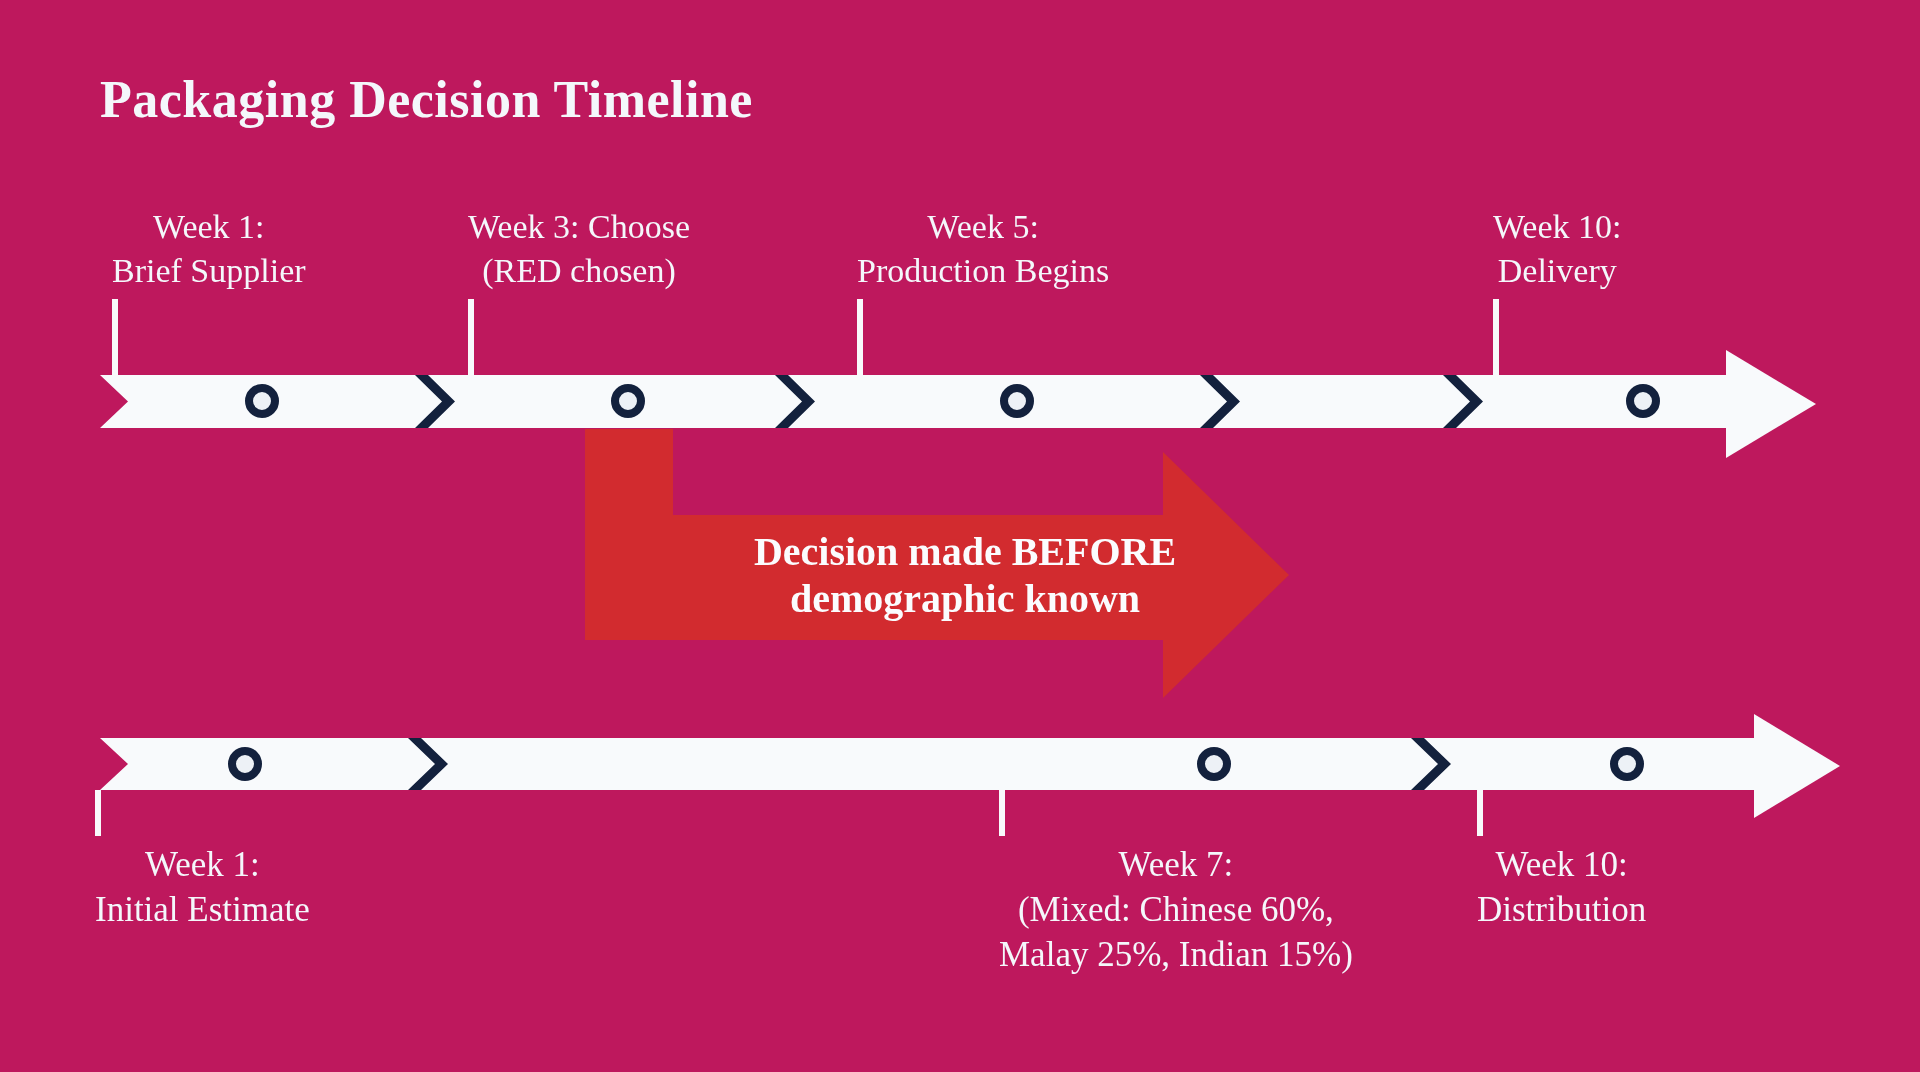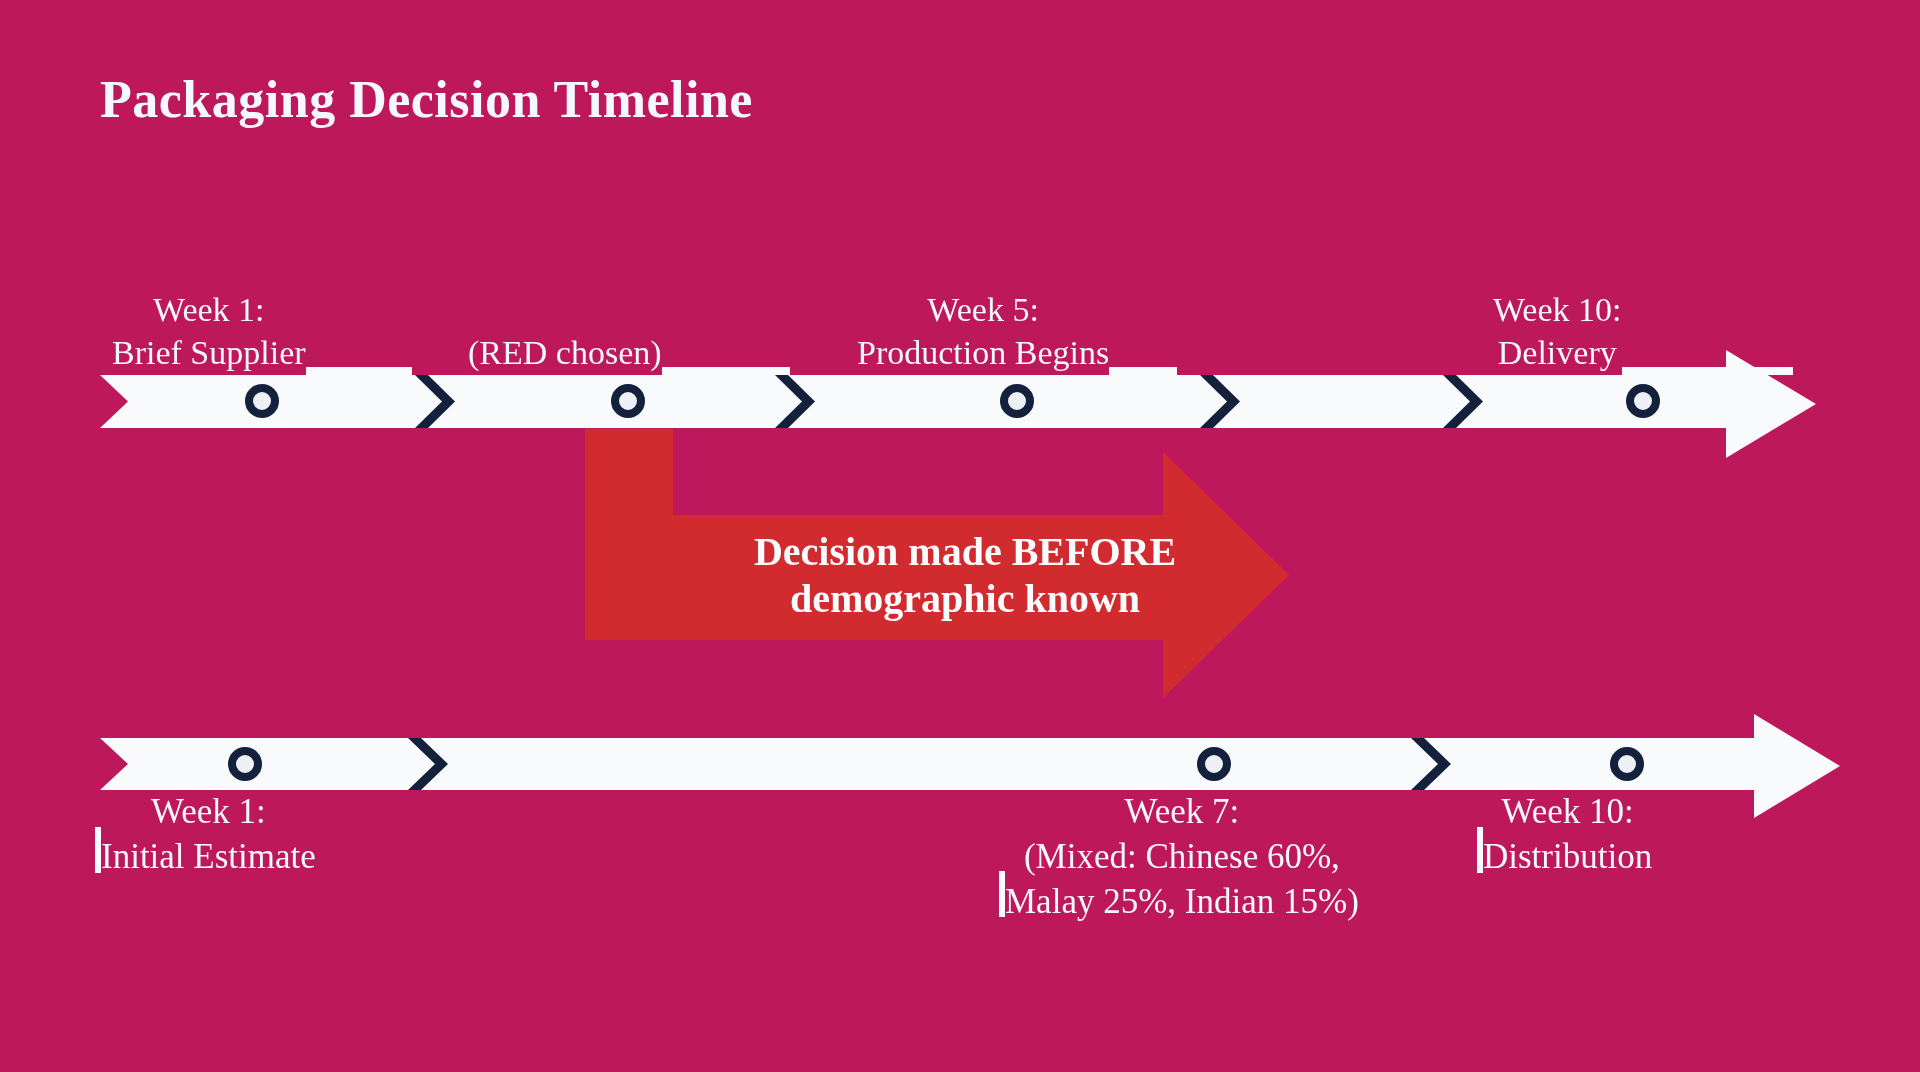--- a/index.html
+++ b/index.html
@@ -20,21 +20,21 @@
   .ribbon{position:absolute;background:#f8fafc;z-index:1;}
   .ribbon-notch{clip-path:polygon(0 0,100% 0,100% 100%,0 100%,28px 50%);}
   .arrowhead{position:absolute;background:#f8fafc;z-index:1;
     clip-path:polygon(0 0,100% 50%,0 100%);}
   .separator{position:absolute;background:#13213d;z-index:2;
     clip-path:polygon(0 0,13px 0,100% 50%,13px 100%,0 100%,calc(100% - 13px) 50%);}
   .marker{position:absolute;width:34px;height:34px;box-sizing:border-box;
     border:8px solid #13213d;border-radius:50%;background:#edf1f6;z-index:3;}
 
   
-  .milestone{position:absolute;display:flex;flex-direction:row;align-items:flex-end;z-index:1;}
+  .milestone{position:absolute;display:flex;flex-direction:column;align-items:flex-start;z-index:1;}
   .milestone-top{top:205px;height:170px;}
   .m-label{font-size:34px;line-height:1.28;text-align:center;font-weight:400;color:#f4f7fb;}
   .m-line{display:block;white-space:nowrap;}
   .m-tick{width:6px;background:#f8fafc;}
   .milestone-top .m-tick{flex:1 1 auto;margin-top:7px;min-height:8px;}
   .milestone-bottom{top:790px;}
   .milestone-bottom .m-tick{height:46px;margin-bottom:7px;}
   .milestone-bottom .m-label{font-size:35px;}
 
   
@@ -56,20 +56,21 @@
   <div class="milestone milestone-top" style="left:112px;width:300px;">
     <div class="m-label">
       <span class="m-line">Week 1:</span>
       <span class="m-line">Brief Supplier</span>
     </div>
     <div class="m-tick"></div>
   </div>
 
   <div class="milestone milestone-top" style="left:468px;width:322px;">
     <div class="m-label">
+      <span class="m-line">Week 3: Choose</span>
       <span class="m-line">(RED chosen)</span>
     </div>
     <div class="m-tick"></div>
   </div>
 
   <div class="milestone milestone-top" style="left:857px;width:320px;">
     <div class="m-label">
       <span class="m-line">Week 5:</span>
       <span class="m-line">Production Begins</span>
     </div>

